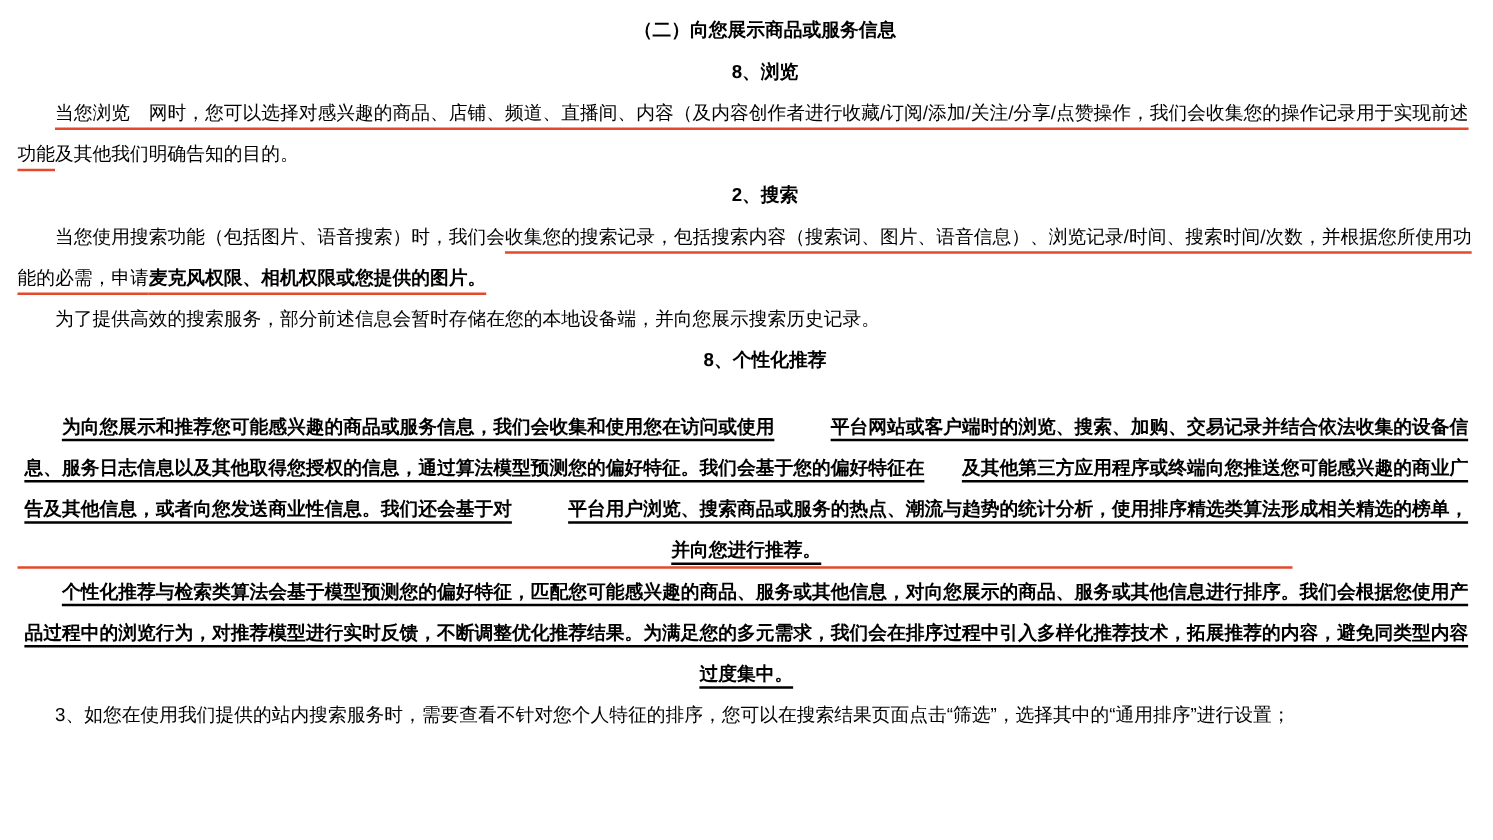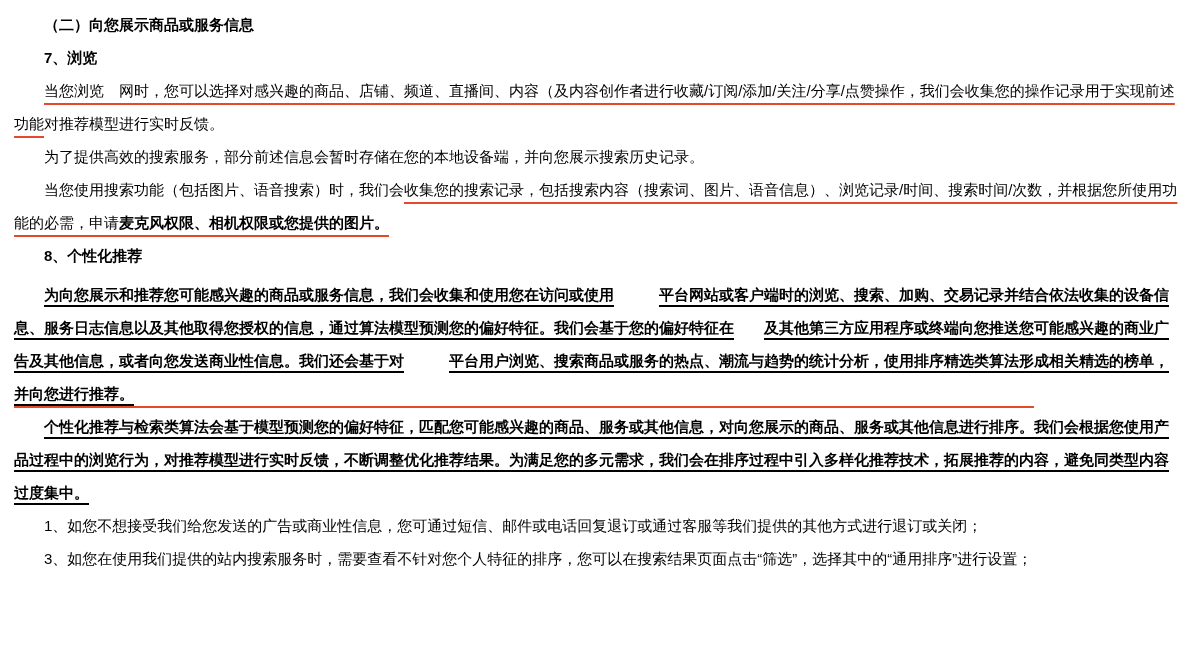--- a/index.html
+++ b/index.html
@@ -12,27 +12,27 @@
   body {
     font-family: "Liberation Sans", "DejaVu Sans", sans-serif;
     color: var(--text, #000000);
   }
   .doc {
     padding: 8px 14px 0 14px;
     font-size: 15px;
     line-height: 33px;
   }
   .doc p { text-indent: 2em; margin: 0; }
-  .bold { font-weight: bold; }
+  .bold { font-weight: bold; text-align: center; }
   .rel { position: relative; }
   
   .gap2 { margin-top: 2px; }
   .gap5 { margin-top: 5px; }
   .gap6 { margin-top: 6px; }
-  .gap7 { margin-top: 6px; }
+  .gap7 { margin-top: 20px; }
   
   .red-u {
     text-decoration: underline;
     text-decoration-color: var(--red-underline, #e5492b);
     text-decoration-thickness: 2px;
     text-underline-offset: 7px;
   }
   
   .black-u {
     text-decoration: underline;
@@ -50,37 +50,37 @@
     background: var(--red-underline, #e5492b);
   }
 </style>
 </head>
 <body>
 
 <div class="doc">
 
   <p class="bold"><span>（二）向您展示商品或服务信息</span></p>
 
-  <p class="bold gap6"><span>7、浏览</span></p>
+  <p class="bold gap6"><span>8、浏览</span></p>
 
-  <p class="gap2"><span class="red-u">当您浏览　网时，您可以选择对感兴趣的商品、店铺、频道、直播间、内容（及内容创作者进行收藏/订阅/添加/关注/分享/点赞操作，我们会收集您的操作记录用于实现前述功能</span><span>对推荐模型进行实时反馈。</span></p>
+  <p class="gap2"><span class="red-u">当您浏览　网时，您可以选择对感兴趣的商品、店铺、频道、直播间、内容（及内容创作者进行收藏/订阅/添加/关注/分享/点赞操作，我们会收集您的操作记录用于实现前述功能</span><span>及其他我们明确告知的目的。</span></p>
 
 
+  <p class="bold"><span>2、搜索</span></p>
+
+  <p><span>当您使用搜索功能（包括图片、语音搜索）时，我们会</span><span class="red-u">收集您的搜索记录，包括搜索内容（搜索词、图片、语音信息）、浏览记录/时间、搜索时间/次数，并根据您所使用功能的必需，申请</span><span class="red-u bold">麦克风权限、相机权限或您提供的图片。</span></p>
 
   <p><span>为了提供高效的搜索服务，部分前述信息会暂时存储在您的本地设备端，并向您展示搜索历史记录。</span></p>
-
-  <p><span>当您使用搜索功能（包括图片、语音搜索）时，我们会</span><span class="red-u">收集您的搜索记录，包括搜索内容（搜索词、图片、语音信息）、浏览记录/时间、搜索时间/次数，并根据您所使用功能的必需，申请</span><span class="red-u bold">麦克风权限、相机权限或您提供的图片。</span></p>
 
   <p class="bold"><span>8、个性化推荐</span></p>
 
   <div class="rel gap7">
     <p class="bold"><span class="black-u">为向您展示和推荐您可能感兴趣的商品或服务信息，我们会收集和使用您在访问或使用</span><span>　　　</span><span class="black-u">平台网站或客户端时的浏览、搜索、加购、交易记录并结合依法收集的设备信息、服务日志信息以及其他取得您授权的信息，通过算法模型预测您的偏好特征。我们会基于您的偏好特征在</span><span>　　</span><span class="black-u">及其他第三方应用程序或终端向您推送您可能感兴趣的商业广告及其他信息，或者向您发送商业性信息。我们还会基于对</span><span>　　　</span><span class="black-u">平台用户浏览、搜索商品或服务的热点、潮流与趋势的统计分析，使用排序精选类算法形成相关精选的榜单，并向您进行推荐。</span></p>
     <div class="lastline-redline"></div>
   </div>
 
   <p class="bold gap5"><span class="black-u">个性化推荐与检索类算法会基于模型预测您的偏好特征，匹配您可能感兴趣的商品、服务或其他信息，对向您展示的商品、服务或其他信息进行排序。我们会根据您使用产品过程中的浏览行为，对推荐模型进行实时反馈，不断调整优化推荐结果。为满足您的多元需求，我们会在排序过程中引入多样化推荐技术，拓展推荐的内容，避免同类型内容过度集中。</span></p>
 
 
-  <p class="gap2"><span>1、如您不想接受我们给您发送的广告或商业性信息，您可通过短信、邮件或电话回复退订或通过客服等我们提供的其他方式进行退订或关闭；</span></p>
 
   <p class="gap2"><span>3、如您在使用我们提供的站内搜索服务时，需要查看不针对您个人特征的排序，您可以在搜索结果页面点击“筛选”，选择其中的“通用排序”进行设置；</span></p>
 
 </div>
 
 </body></html>

